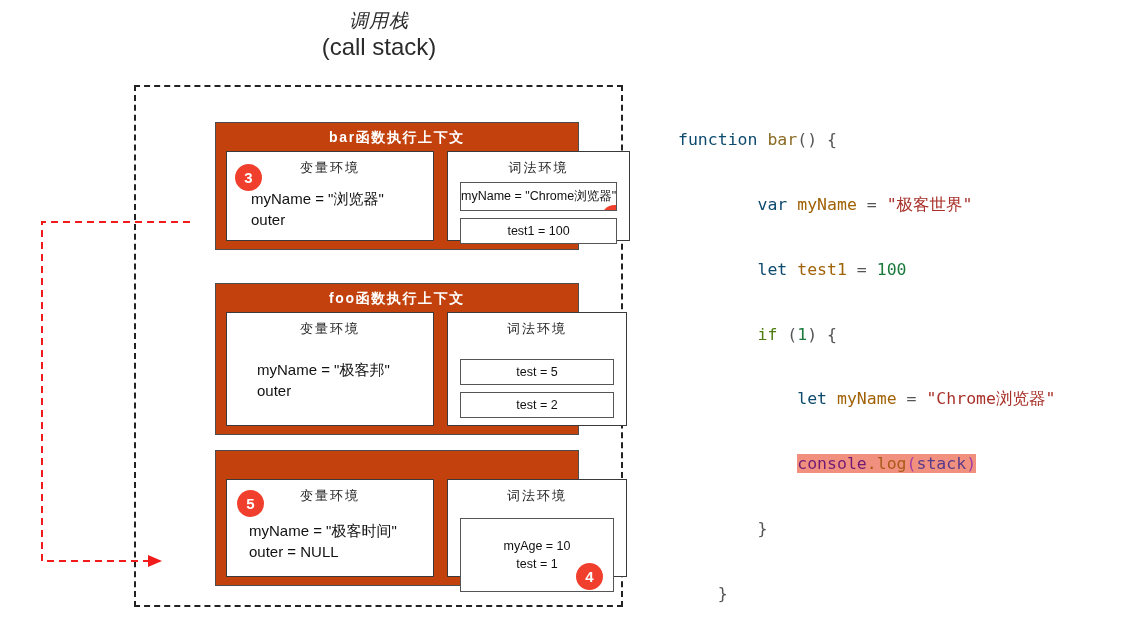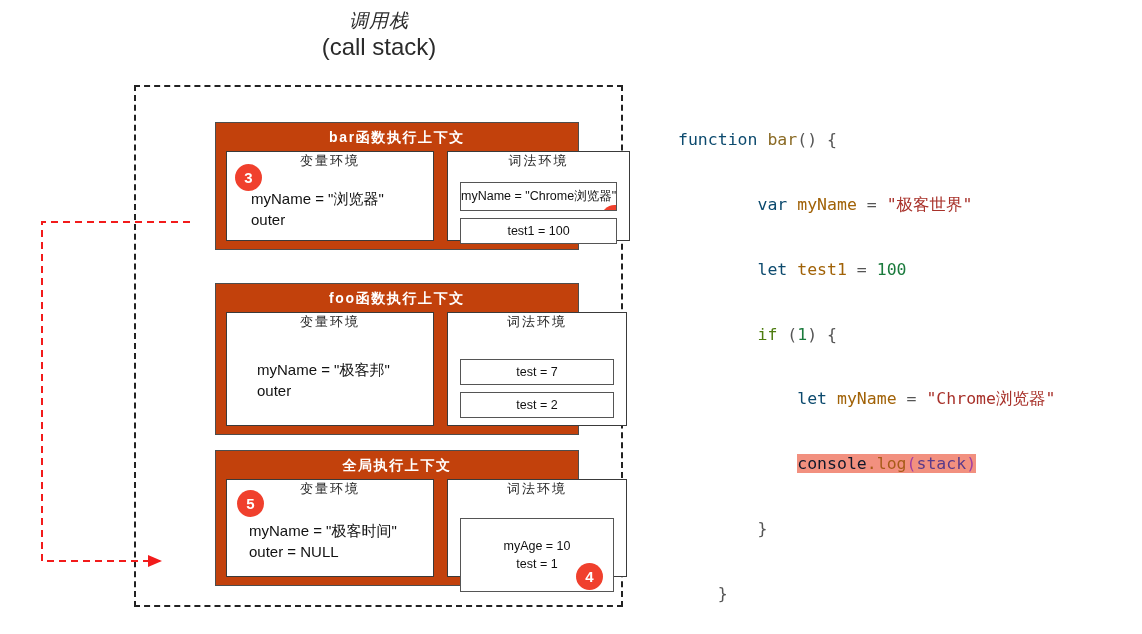--- a/index.html
+++ b/index.html
@@ -94,20 +94,21 @@
     flex: 1;
   }
   .panel.var-env  { flex: 0 0 208px; }
   .panel.lex-env  { flex: 0 0 180px; }
 
   .panel-title {
     text-align: center;
     font-size: 13px;
     letter-spacing: 2px;
     color: #1e1e1e;
+    padding-top: 7px;
     height: 24px;
     box-sizing: border-box;
   }
 
   .var-lines {
     padding: 12px 0 0 24px;
     font-size: 15px;
     line-height: 21px;
     color: #111;
   }
@@ -172,21 +173,21 @@
   }
   #code-panel .ln { position: relative; }
   #code-panel .hl { background: #f2907f; }
   .kw   { color: #0c4a6e; }   
   .kw2  { color: #4d7c0f; }   
   .fn   { color: #8a6a24; }   
   .ident{ color: #a16207; }   
   .str  { color: #a8312a; }   
   .num  { color: #1a7a3c; }   
   .punc { color: #555555; }   
-  .obj  { color: #0f172a; }   
+  .obj  { color: #701a75; }   
   .meth { color: #a85b18; }   
   .par  { color: #a23fa2; }   
   .arg  { color: #5a3a8a; }   
 </style>
 </head>
 <body>
 
 <div id="title-block">
   <div class="t-cn">调用栈</div>
   <div class="t-en">(call stack)</div>
@@ -233,33 +234,32 @@
         <div class="var-lines">
           <div>myName = "极客邦"</div>
           <div>outer</div>
         </div>
       </div>
 
       <div class="panel lex-env">
         <div class="panel-title">词法环境</div>
         <div class="slots" style="padding-top:22px">
           <div class="slot">
-            <span>test = 7</span>
+            <span>test = 5</span>
           </div>
           <div class="slot">
             <span>test = 2</span>
           </div>
         </div>
       </div>
 
     </div>
   </div>
 
   <div class="ctx" id="ctx-global">
-    <div class="ctx-title">全局执行上下文</div>
     <div class="ctx-body">
 
       <div class="panel var-env">
         <div class="badge" id="badge-5">5</div>
         <div class="panel-title">变量环境</div>
         <div class="var-lines">
           <div>myName = "极客时间"</div>
           <div>outer = NULL</div>
         </div>
       </div>

